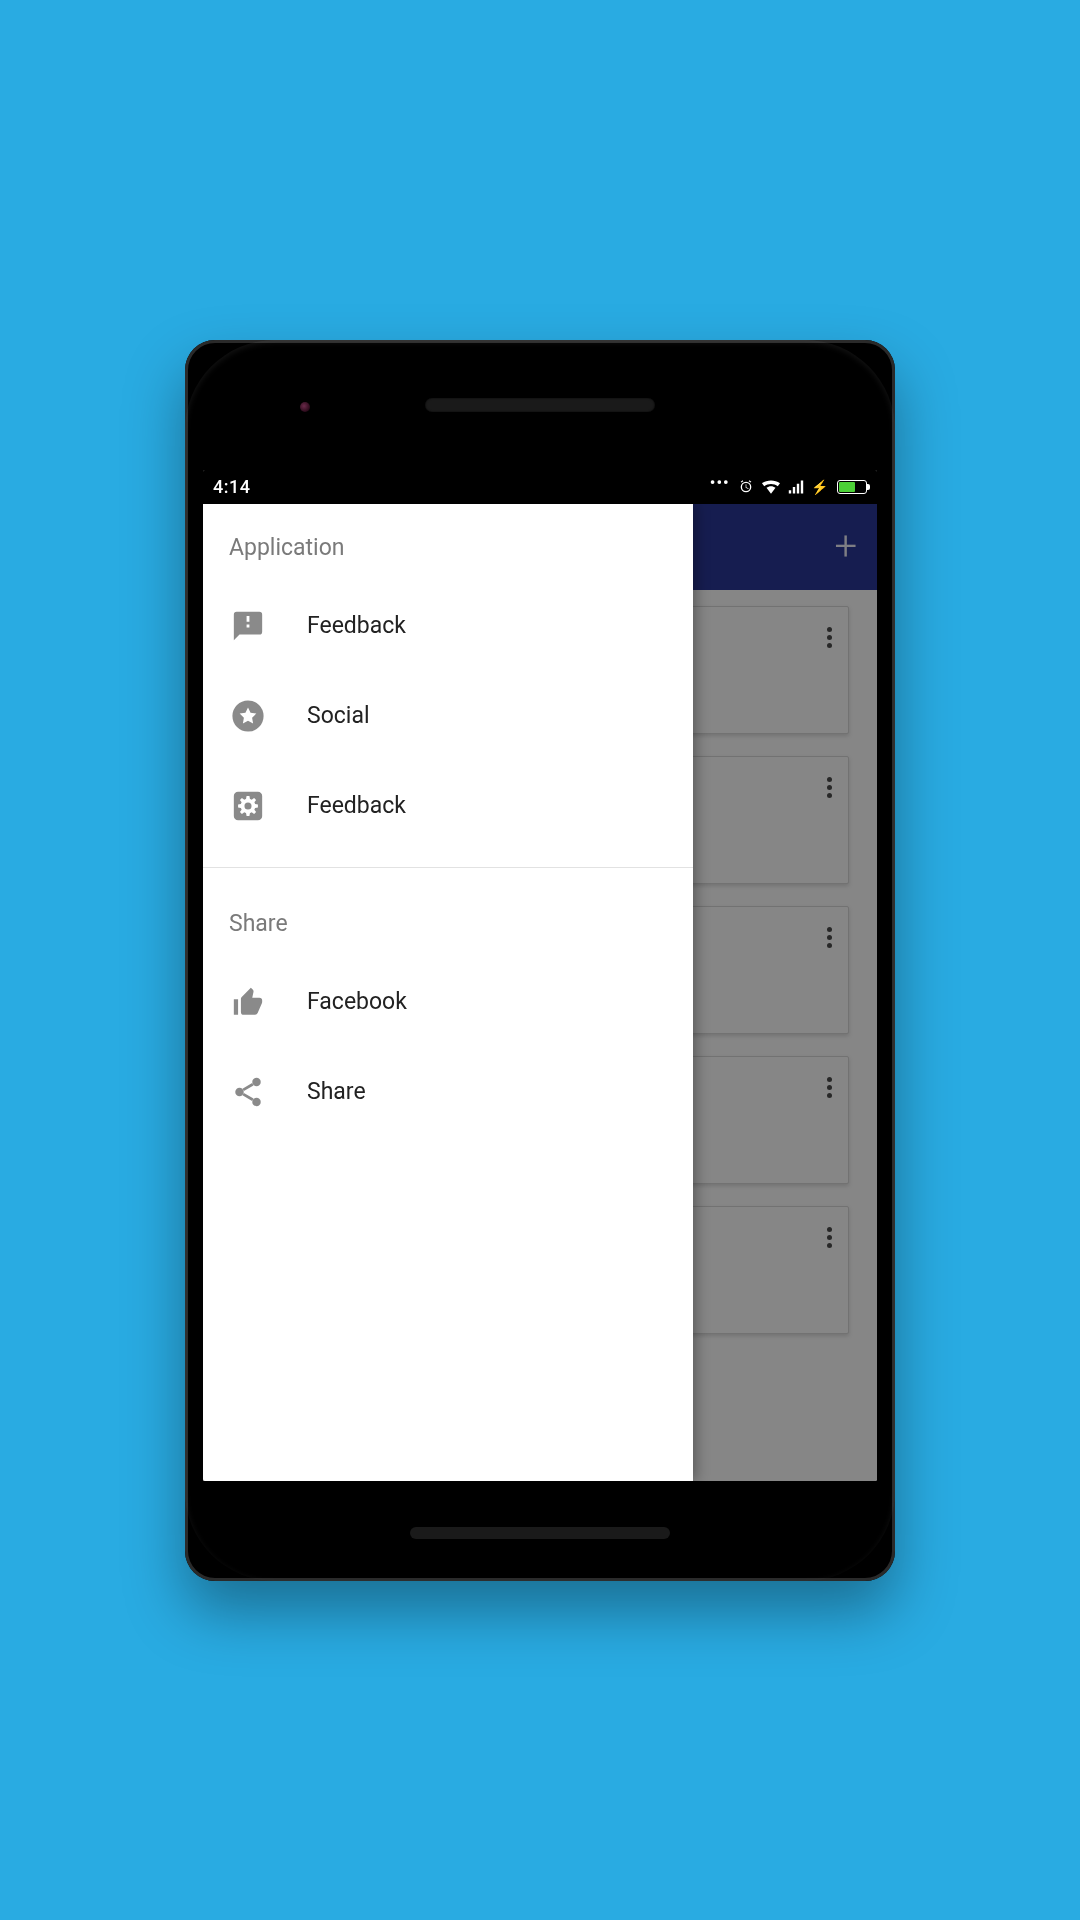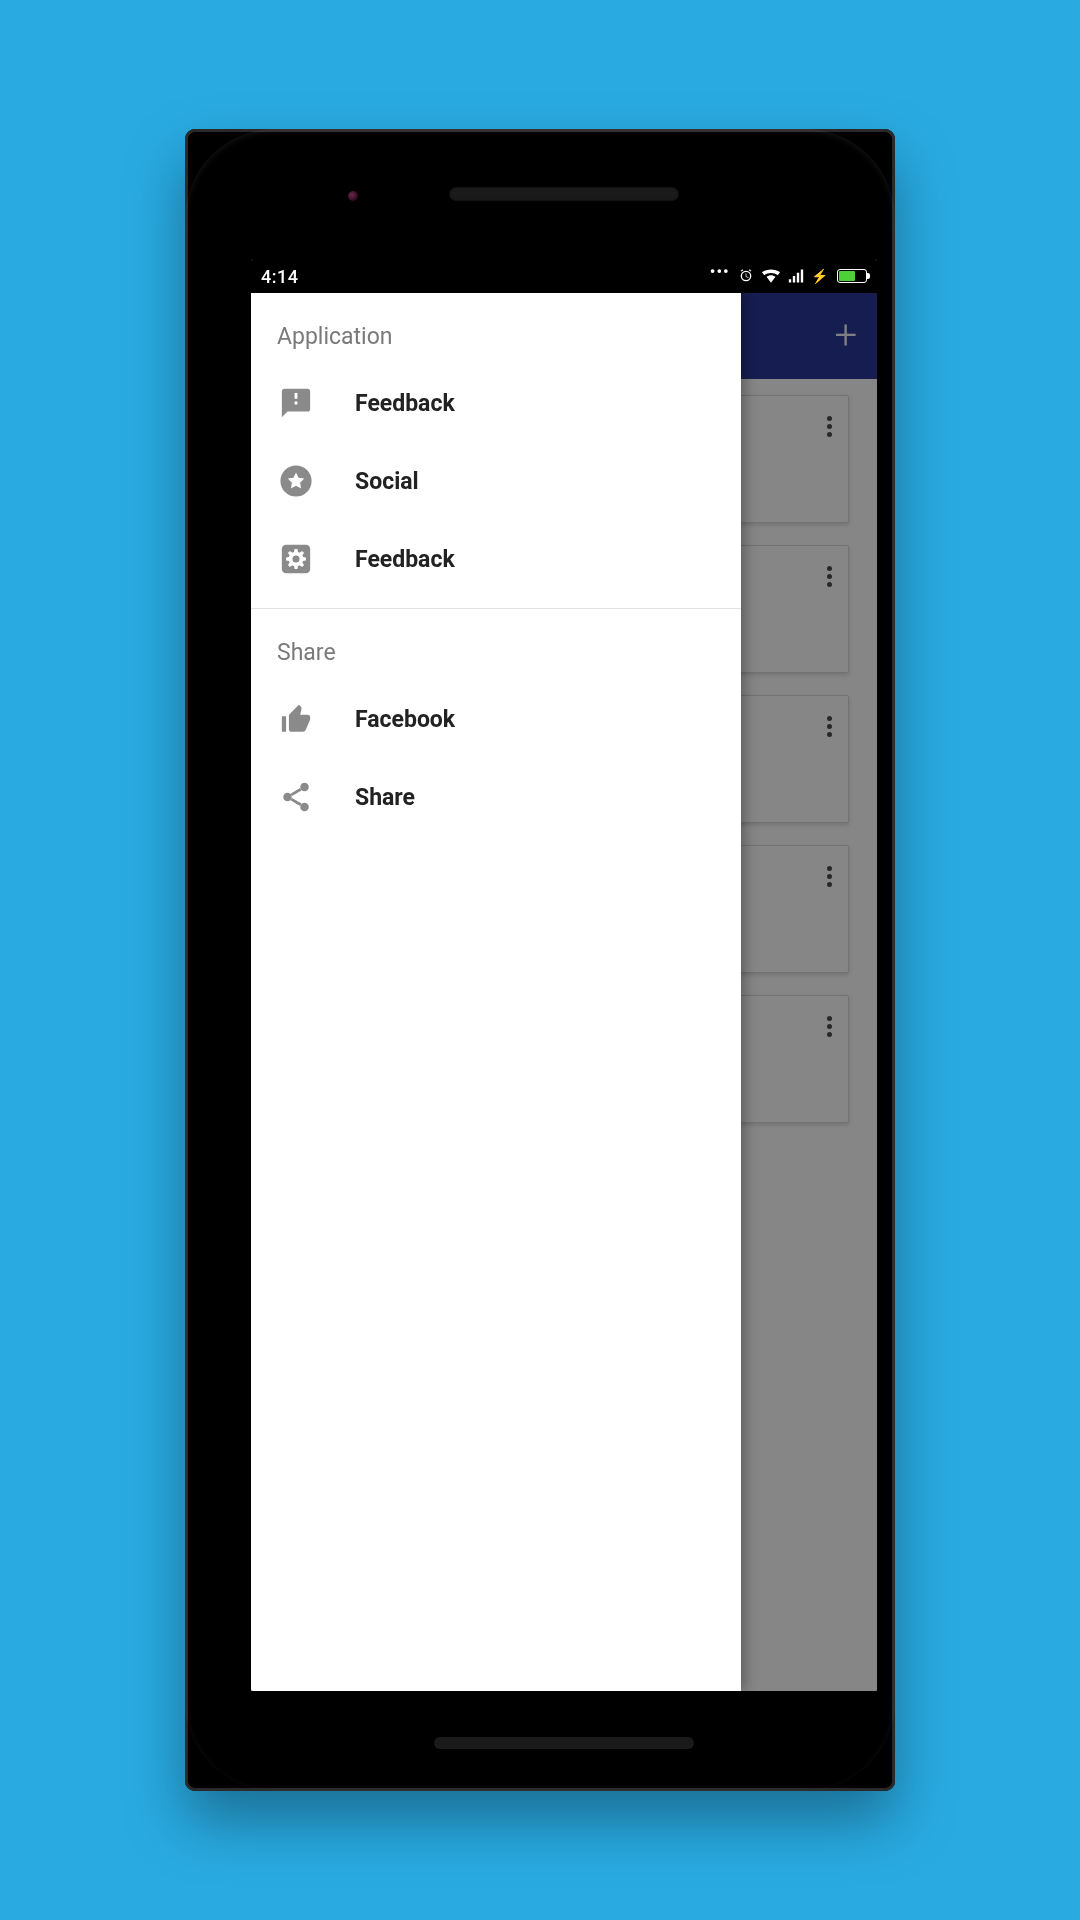--- a/index.html
+++ b/index.html
@@ -9,28 +9,27 @@
     font-family: Roboto, "Helvetica Neue", Arial, sans-serif;
     display: flex;
     align-items: center;
     justify-content: center;
   }
 
   
   .phone {
     position: relative;
     width: 710px;
-    height: 1662px;
+    height: 1241px;
     background: #000;
-    border-radius: 10px;
+    border-radius: 30px;
     box-shadow: 0 30px 60px rgba(0,0,0,0.35), inset 0 0 0 3px #2a2a2a;
     display: flex;
     flex-direction: column;
     overflow: hidden;
-    padding-left: 48px;
   }
   .phone::before {
     
     content:"";
     position:absolute; inset:0;
     border-radius:90px;
     box-shadow: inset 0 2px 6px rgba(255,255,255,0.08);
     pointer-events:none;
   }
 
@@ -153,20 +152,21 @@
 
   
   .drawer {
     position: absolute;
     top: 34px; left: 0; bottom: 0;
     width: 490px;
     background: #fff;
     box-shadow: 4px 0 12px rgba(0,0,0,0.3);
     display: flex;
     flex-direction: column;
+    gap: 12px;
   }
   .drawer-section-title {
     color: #7a7a7a;
     font-size: 23px;
     font-weight: 400;
     padding: 30px 26px 14px;
   }
   .drawer-item {
     display: flex;
     align-items: center;
@@ -177,21 +177,21 @@
   .drawer-item .icon {
     width: 38px; height: 38px;
     color: #8a8a8a;
     display:flex; align-items:center; justify-content:center;
     flex-shrink:0;
   }
   .drawer-item .icon svg { width:34px; height:34px; fill:#8a8a8a; }
   .drawer-item .label {
     color: #222;
     font-size: 23px;
-    font-weight: 700;
+    font-weight: 400;
   }
   .divider {
     height: 1px;
     background: #e2e2e2;
     margin-top: 10px;
   }
 
   
   .battery {
     width:30px; height:14px;

